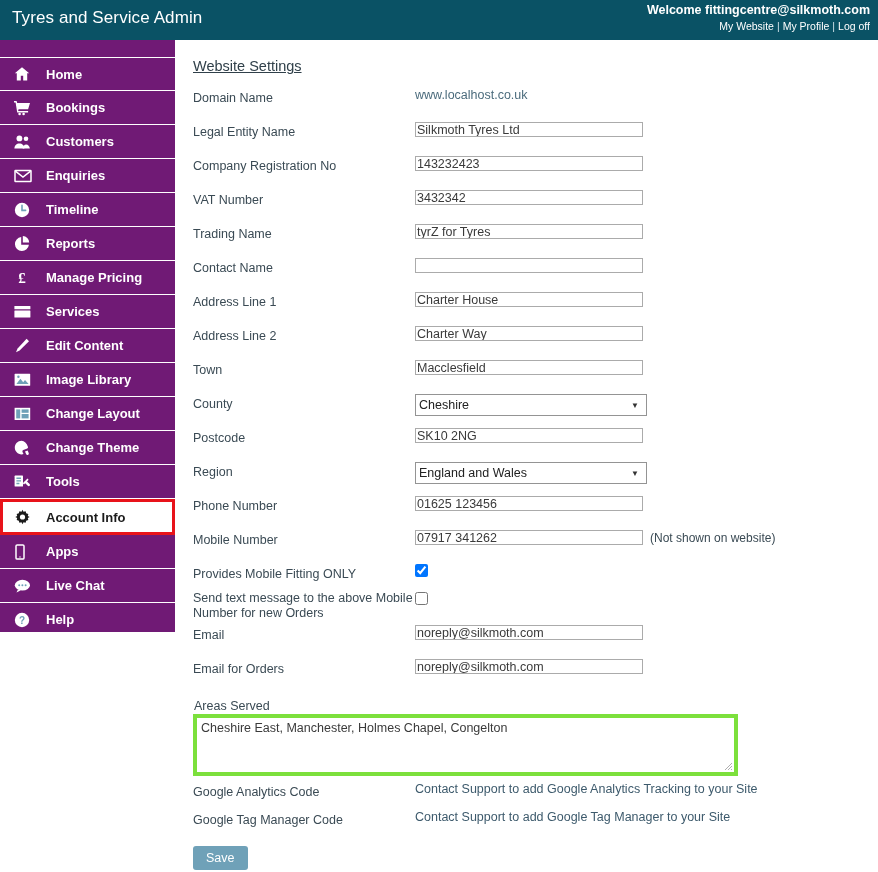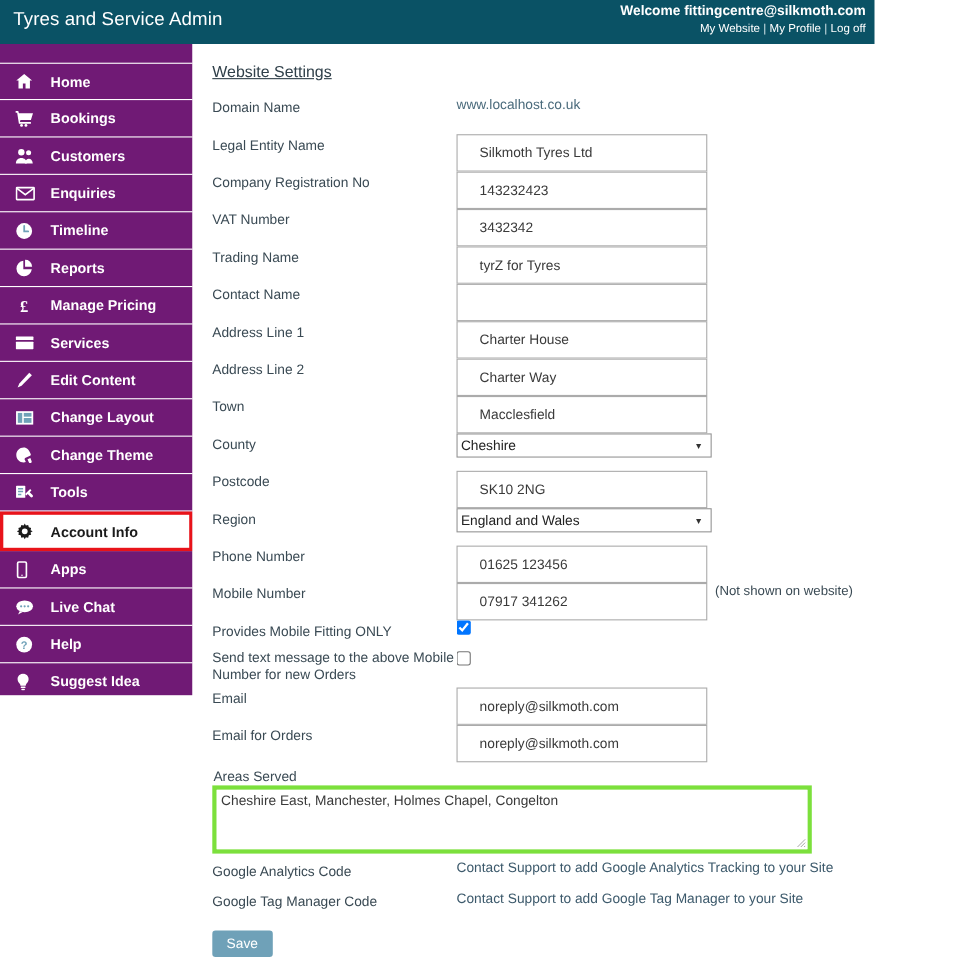--- a/index.html
+++ b/index.html
@@ -16,21 +16,21 @@
     position: relative;
     width: 878px;
     height: 872px;
     background: #ffffff;
   }
 
   
   .header {
     position: absolute;
     top: 0; left: 0;
-    width: 795px;
+    width: 878px;
     height: 40px;
     background: #0a5265;
     color: #ffffff;
   }
   .header-title {
     position: absolute;
     left: 12px;
     top: 8px;
     font-size: 17px;
     color: #ffffff;
@@ -157,31 +157,32 @@
     width: 222px;
     flex: 0 0 222px;
     font-size: 12.5px;
     color: #3a4a54;
     padding-top: 3px;
     line-height: 15px;
   }
   .form-field {
     flex: 1;
     display: flex;
+    align-items: center;
   }
 
   .txt {
     width: 228px;
-    height: 34px;
+    height: 15px;
     border: 1px solid #ababab;
     background: #ffffff;
     font-family: "Liberation Sans", sans-serif;
     font-size: 12.5px;
     color: #3a3a3a;
-    padding: 1px 20px;
+    padding: 1px 1px;
     outline: none;
   }
   .sel {
     width: 232px;
     height: 22px;
     border: 1px solid #949494;
     background: #ffffff;
     font-family: "Liberation Sans", sans-serif;
     font-size: 12.5px;
     color: #222222;
@@ -362,20 +363,30 @@
         <span class="nav-icon">
           <svg width="16" height="16" viewBox="0 0 16 16" fill="#fff">
             <path d="M12.6.8 15 3.2 5.6 12.6 2 14.2l1.6-3.6L12.6.8z"></path>
           </svg>
         </span>
         <span class="nav-label">Edit Content</span>
       </div>
       <div class="nav-item">
         <span class="nav-icon">
           <svg width="17" height="14" viewBox="0 0 17 14">
+            <rect x="0.6" y="0.8" width="15.6" height="12" rx="0.6" fill="#fff"></rect>
+            <path d="M2.4 11 6.4 5.8l2.8 3.4L11 7l3.6 4H2.4z" fill="#6fa1b8"></path>
+            <circle cx="4.4" cy="3.8" r="1.2" fill="#6fa1b8"></circle>
+          </svg>
+        </span>
+        <span class="nav-label">Image Library</span>
+      </div>
+      <div class="nav-item">
+        <span class="nav-icon">
+          <svg width="17" height="14" viewBox="0 0 17 14">
             <rect x="0.6" y="0.8" width="15.6" height="12.2" fill="#fff"></rect>
             <rect x="2.2" y="2.4" width="4" height="9" fill="#6fa1b8"></rect>
             <rect x="7.6" y="2.4" width="7" height="3.4" fill="#6fa1b8"></rect>
             <rect x="7.6" y="7" width="7" height="4.4" fill="#6fa1b8"></rect>
           </svg>
         </span>
         <span class="nav-label">Change Layout</span>
       </div>
       <div class="nav-item">
         <span class="nav-icon">

